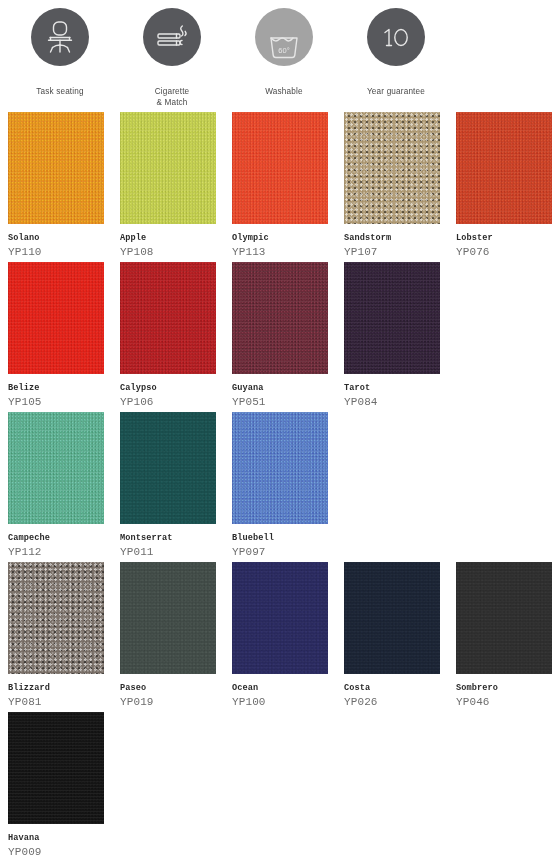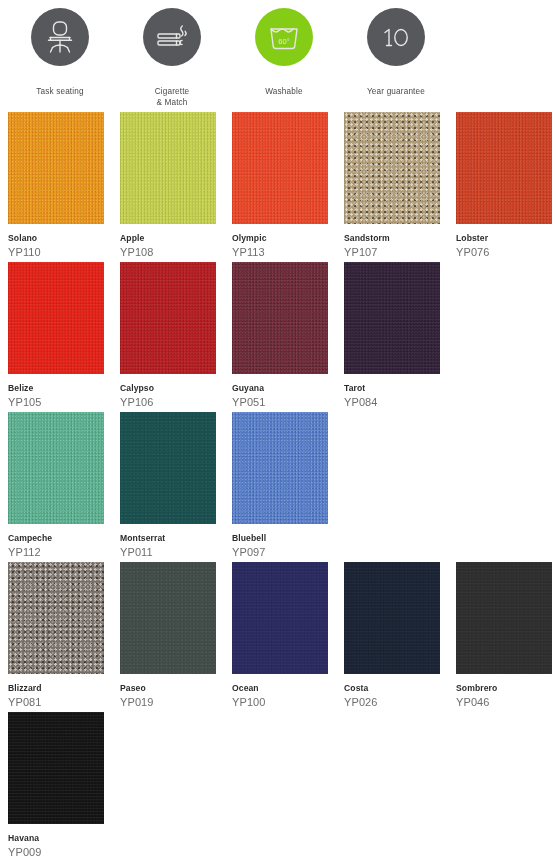--- a/index.html
+++ b/index.html
@@ -52,20 +52,21 @@
   
   .grid {
     position: absolute;
     top: 112px;
     left: 0;
     width: 560px;
   }
   .row {
     display: flex;
     height: 150px;
+    font-family: Liberation Mono, monospace;
   }
   .cell {
     width: 112px;
     box-sizing: border-box;
     padding-left: 8px;
   }
   .cell.empty { visibility: hidden; }
 
   .swatch {
     width: 96px;
@@ -157,21 +158,21 @@
           <path d="M29.5 19c2.5-1.5 1.2-4 .2-5.2-1.2-1.4-1.6-3 .6-4.8"></path>
           <path d="M33 18.5c1.8-1.4.9-3.2.2-4.2"></path>
         </svg>
       </span>
     </div>
     <div class="feature-label">Cigarette
 &amp; Match</div>
   </div>
 
   <div class="feature">
-    <div class="feature-badge" style="background-color: #84cc16;">
+    <div class="feature-badge" style="background-color: #a3a3a3; align-items: flex-end;">
       <span>
         <svg width="40" height="40" viewBox="0 0 40 40" fill="none" stroke="#e6e6e6" stroke-width="1.4" stroke-linecap="round" stroke-linejoin="round">
           <path d="M7 12h26l-2.2 17.2A2.6 2.6 0 0 1 28.2 31.5H11.8a2.6 2.6 0 0 1-2.6-2.3Z"></path>
           <path d="M7 12c3.2 3.6 5.8 3.6 8 1.6s4.6-2 6.6 0 4.6 2 7.4-1.6"></path>
           <text x="20" y="26.5" font-family="Liberation Sans, sans-serif" font-size="7.5" fill="#e6e6e6" stroke="none" text-anchor="middle">60°</text>
         </svg>
       </span>
     </div>
     <div class="feature-label">Washable</div>
   </div>

